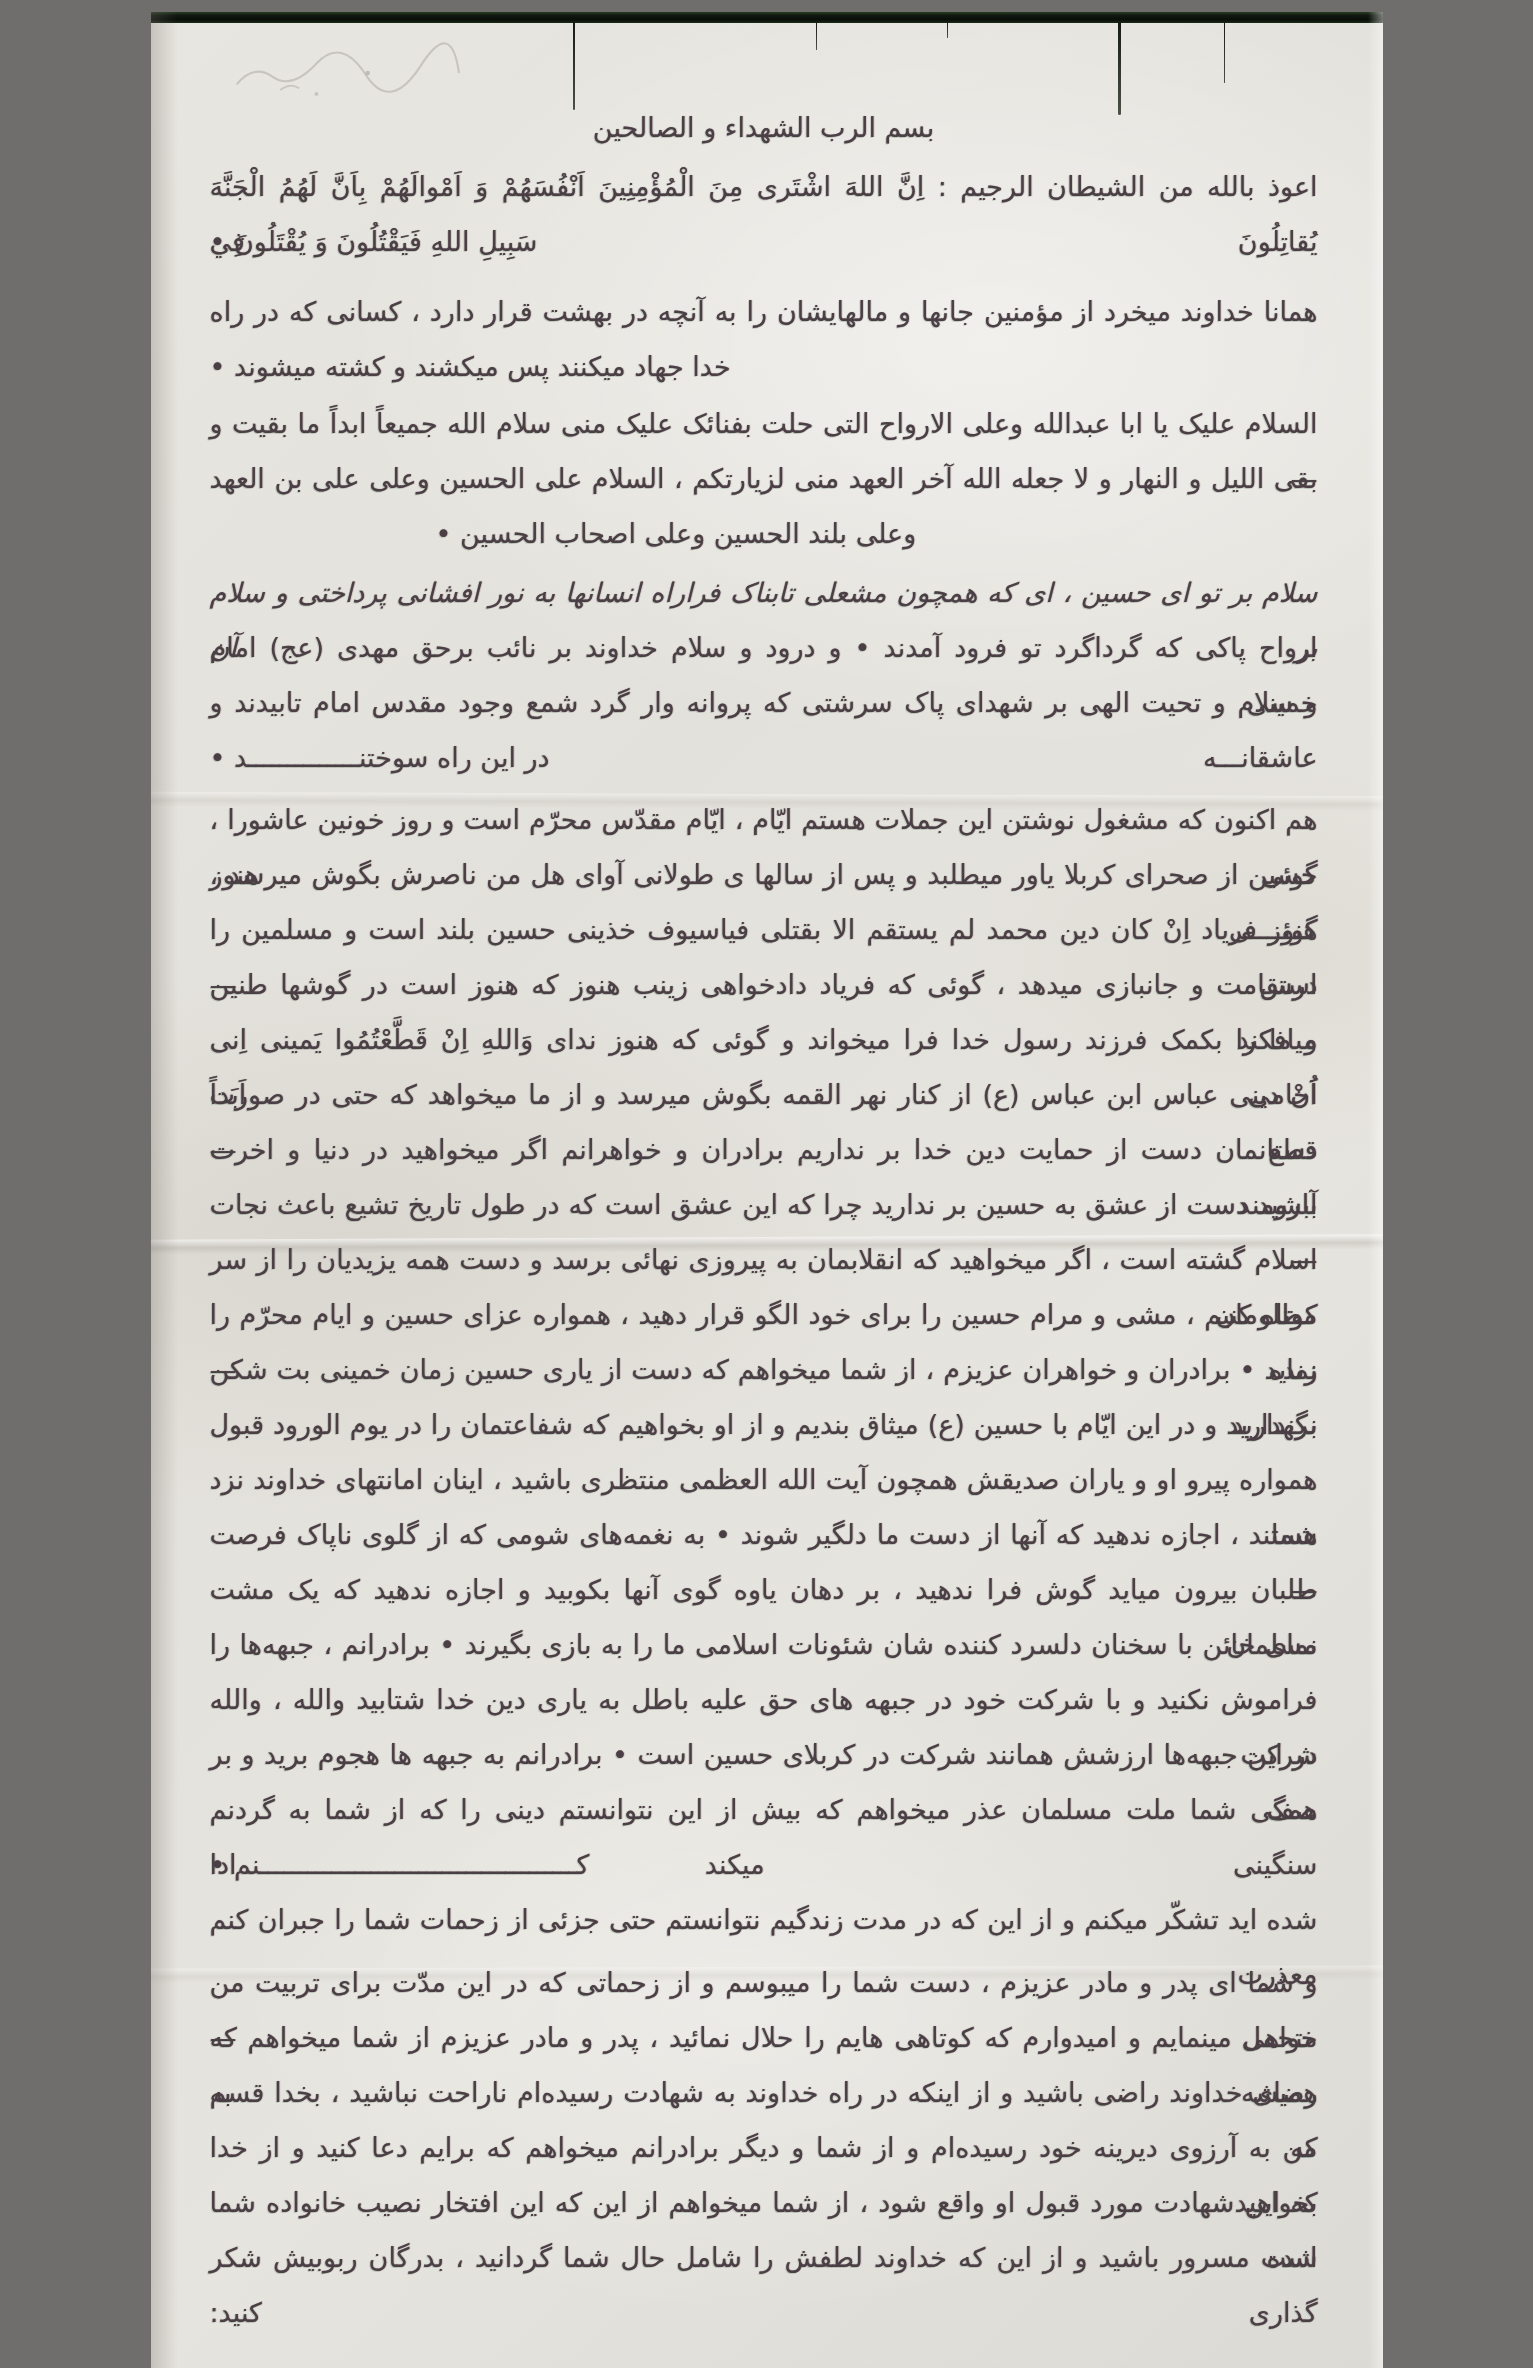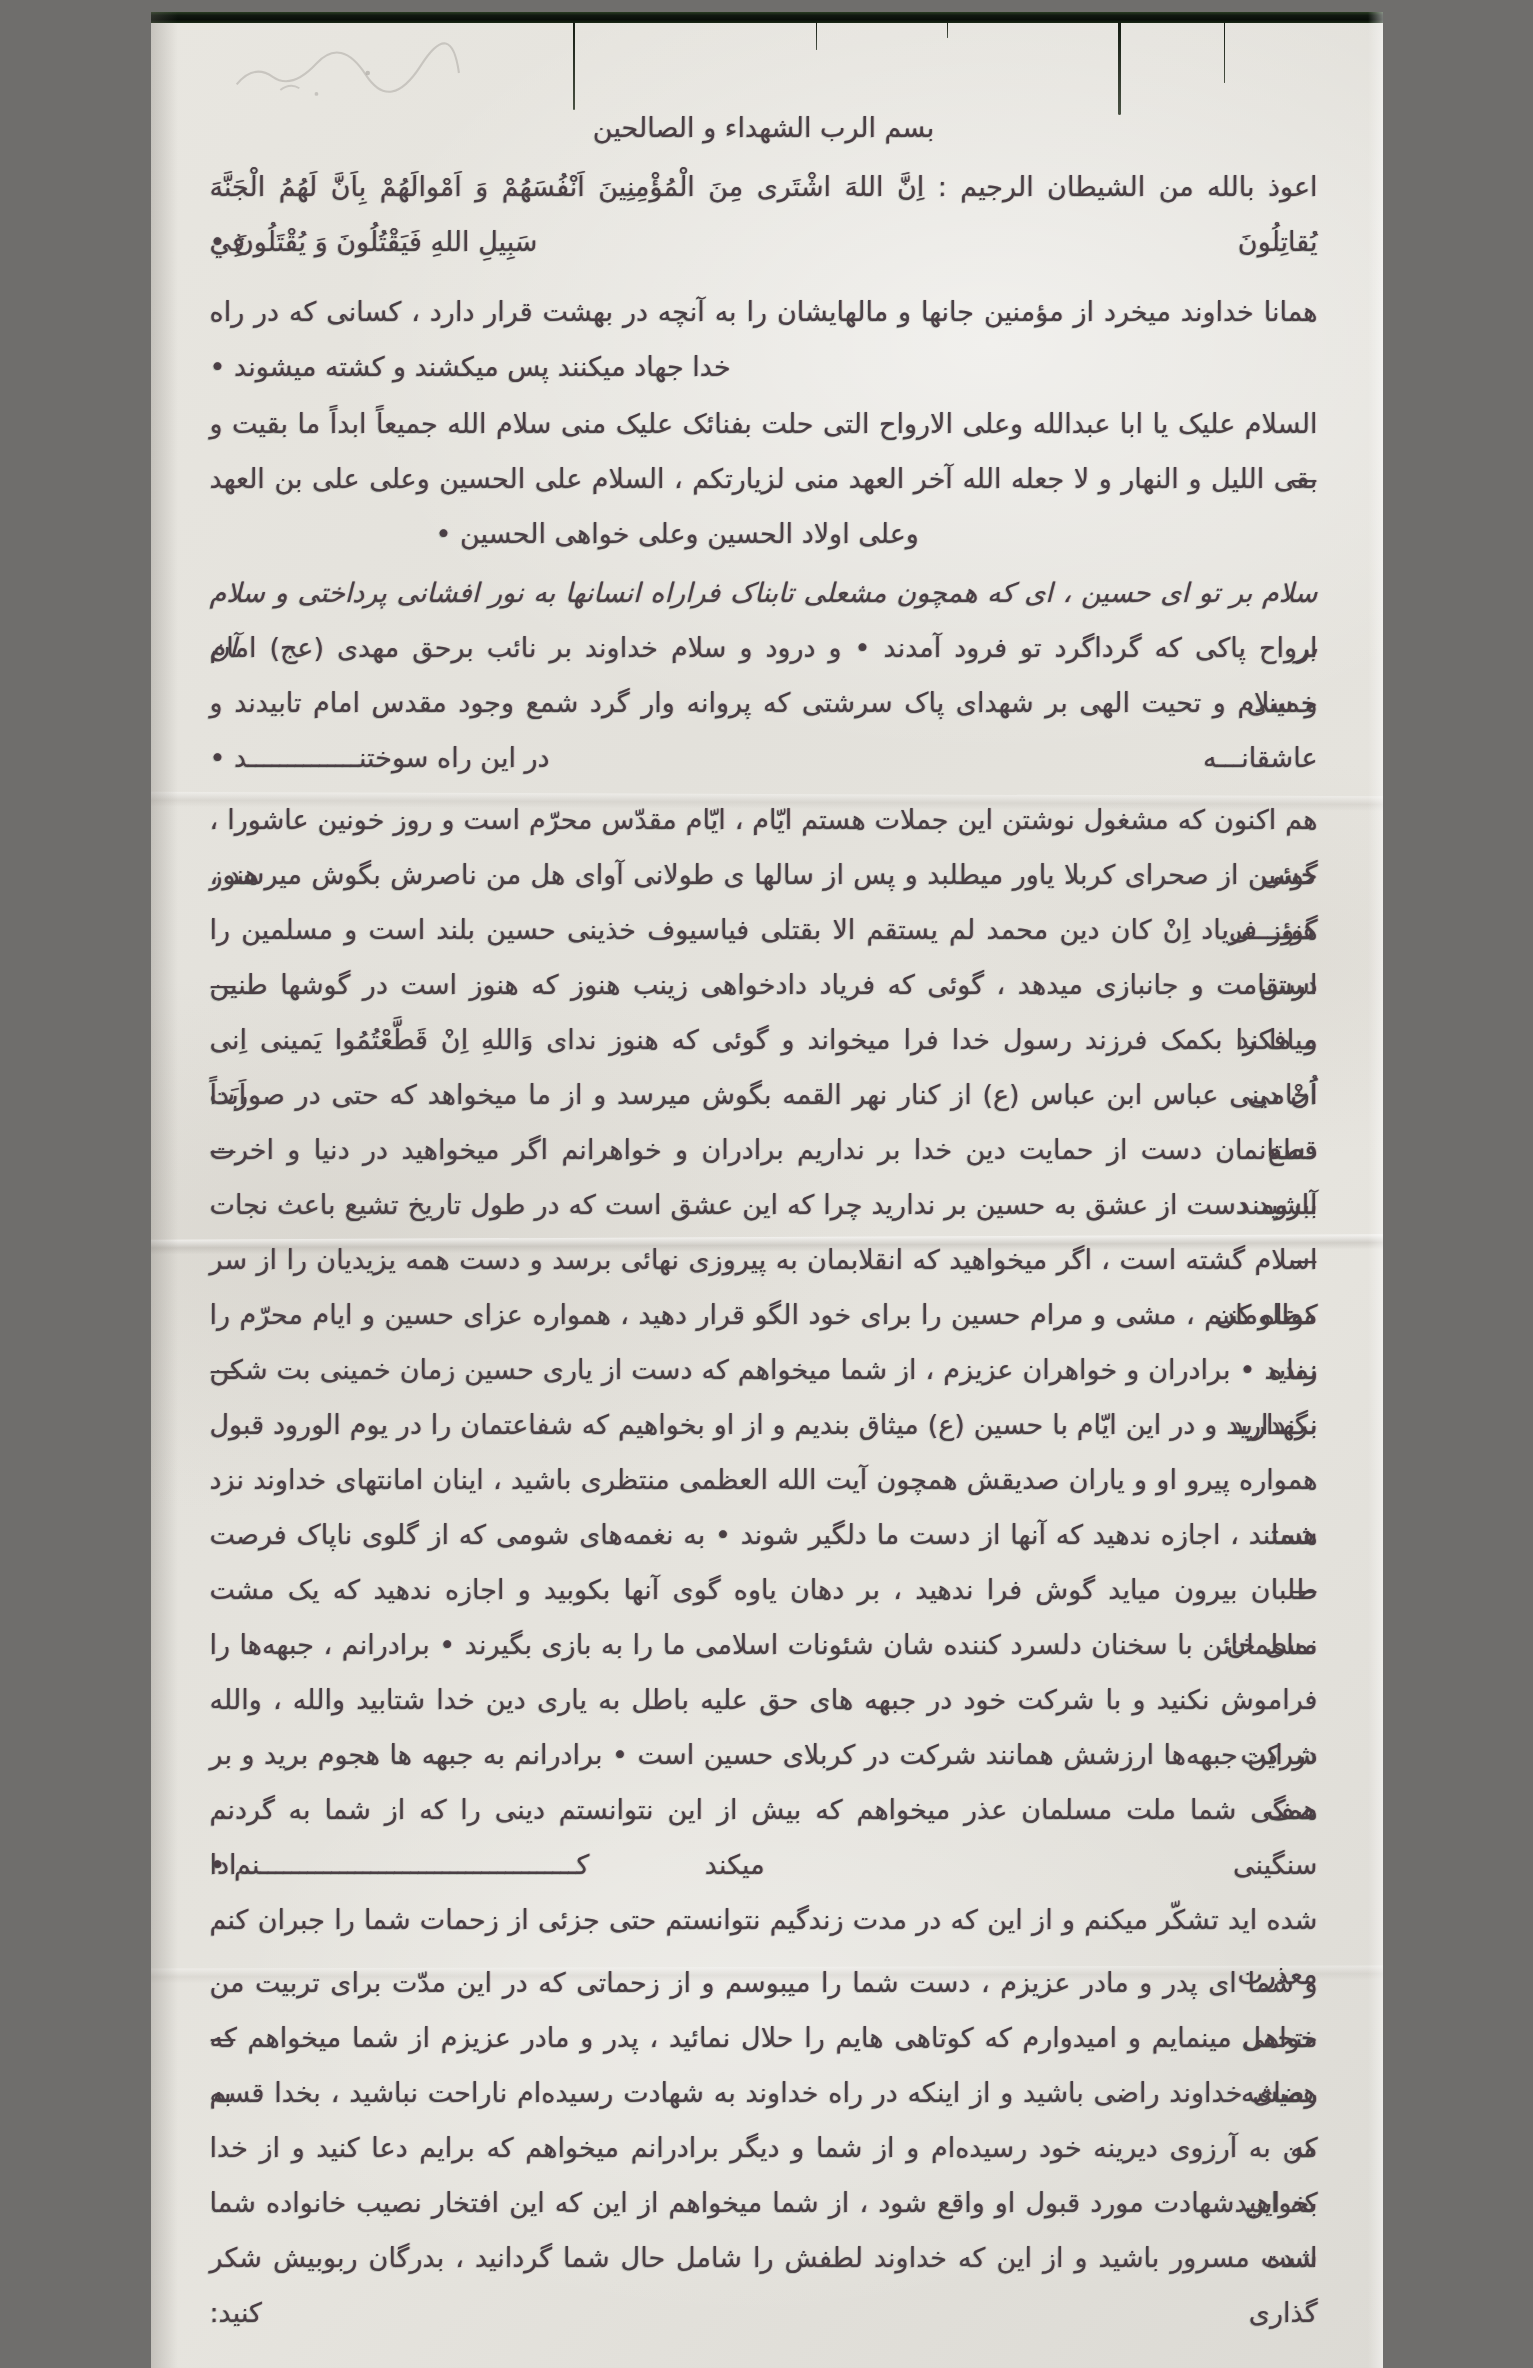--- a/index.html
+++ b/index.html
@@ -81,21 +81,21 @@
   <div class="edge-bottom"></div>
 
   <div class="content">
     <div class="line head">بسم الرب الشهداء و الصالحين</div>
     <div class="line">اعوذ بالله من الشیطان الرجیم : اِنَّ اللهَ اشْتَرى مِنَ الْمُؤْمِنِينَ اَنْفُسَهُمْ وَ اَمْوالَهُمْ بِاَنَّ لَهُمُ الْجَنَّهَ يُقاتِلُونَ فِي</div>
     <div class="line hang">سَبِيلِ اللهِ فَيَقْتُلُونَ وَ يُقْتَلُونَ •</div>
     <div class="line g16">همانا خداوند میخرد از مؤمنین جانها و مالهایشان را به آنچه در بهشت قرار دارد ، کسانی که در راه</div>
     <div class="line hang">خدا جهاد میکنند پس میکشند و کشته میشوند •</div>
     <div class="line g2">السلام علیک یا ابا عبدالله وعلی الارواح التی حلت بفنائک علیک منی سلام الله جمیعاً ابداً ما بقیت و —</div>
     <div class="line">بقی اللیل و النهار و لا جعله الله آخر العهد منی لزیارتکم ، السلام علی الحسین وعلی علی بن العهد</div>
-    <div class="line hang hang-indent">وعلی اولاد الحسین وعلی خواهی الحسین •</div>
+    <div class="line hang hang-indent">وعلی بلند الحسین وعلی اصحاب الحسین •</div>
     <div class="line g4">سلام بر تو ای حسین ، ای که همچون مشعلی تابناک فراراه انسانها به نور افشانی پرداختی و سلام بر آن</div>
     <div class="line">ارواح پاکی که گرداگرد تو فرود آمدند • و درود و سلام خداوند بر نائب برحق مهدی (عج) امام خمینی</div>
     <div class="line">و سلام و تحیت الهی بر شهدای پاک سرشتی که پروانه وار گرد شمع وجود مقدس امام تابیدند و عاشقانـــه</div>
     <div class="line hang">در این راه سوختنــــــــــــــد •</div>
     <div class="line g8">هم اکنون که مشغول نوشتن این جملات هستم ایّام ، ایّام مقدّس محرّم است و روز خونین عاشورا ، گوئی هنوز</div>
     <div class="line">حسین از صحرای کربلا یاور میطلبد و پس از سالها ی طولانی آوای هل من ناصرش بگوش میرسد ، گوئــــی</div>
     <div class="line">هنوز فریاد اِنْ کان دین محمد لم یستقم الا بقتلی فیاسیوف خذینی حسین بلند است و مسلمین را درس —</div>
     <div class="line">استقامت و جانبازی میدهد ، گوئی که فریاد دادخواهی زینب هنوز که هنوز است در گوشها طنین میافکند</div>
     <div class="line">و ما را بکمک فرزند رسول خدا فرا میخواند و گوئی که هنوز ندای وَاللهِ اِنْ قَطَّعْتُمُوا یَمینی اِنی اُحامی اَبَداً</div>
     <div class="line">اَنْ دینی عباس ابن عباس (ع) از کنار نهر القمه بگوش میرسد و از ما میخواهد که حتی در صورت قطع —</div>

